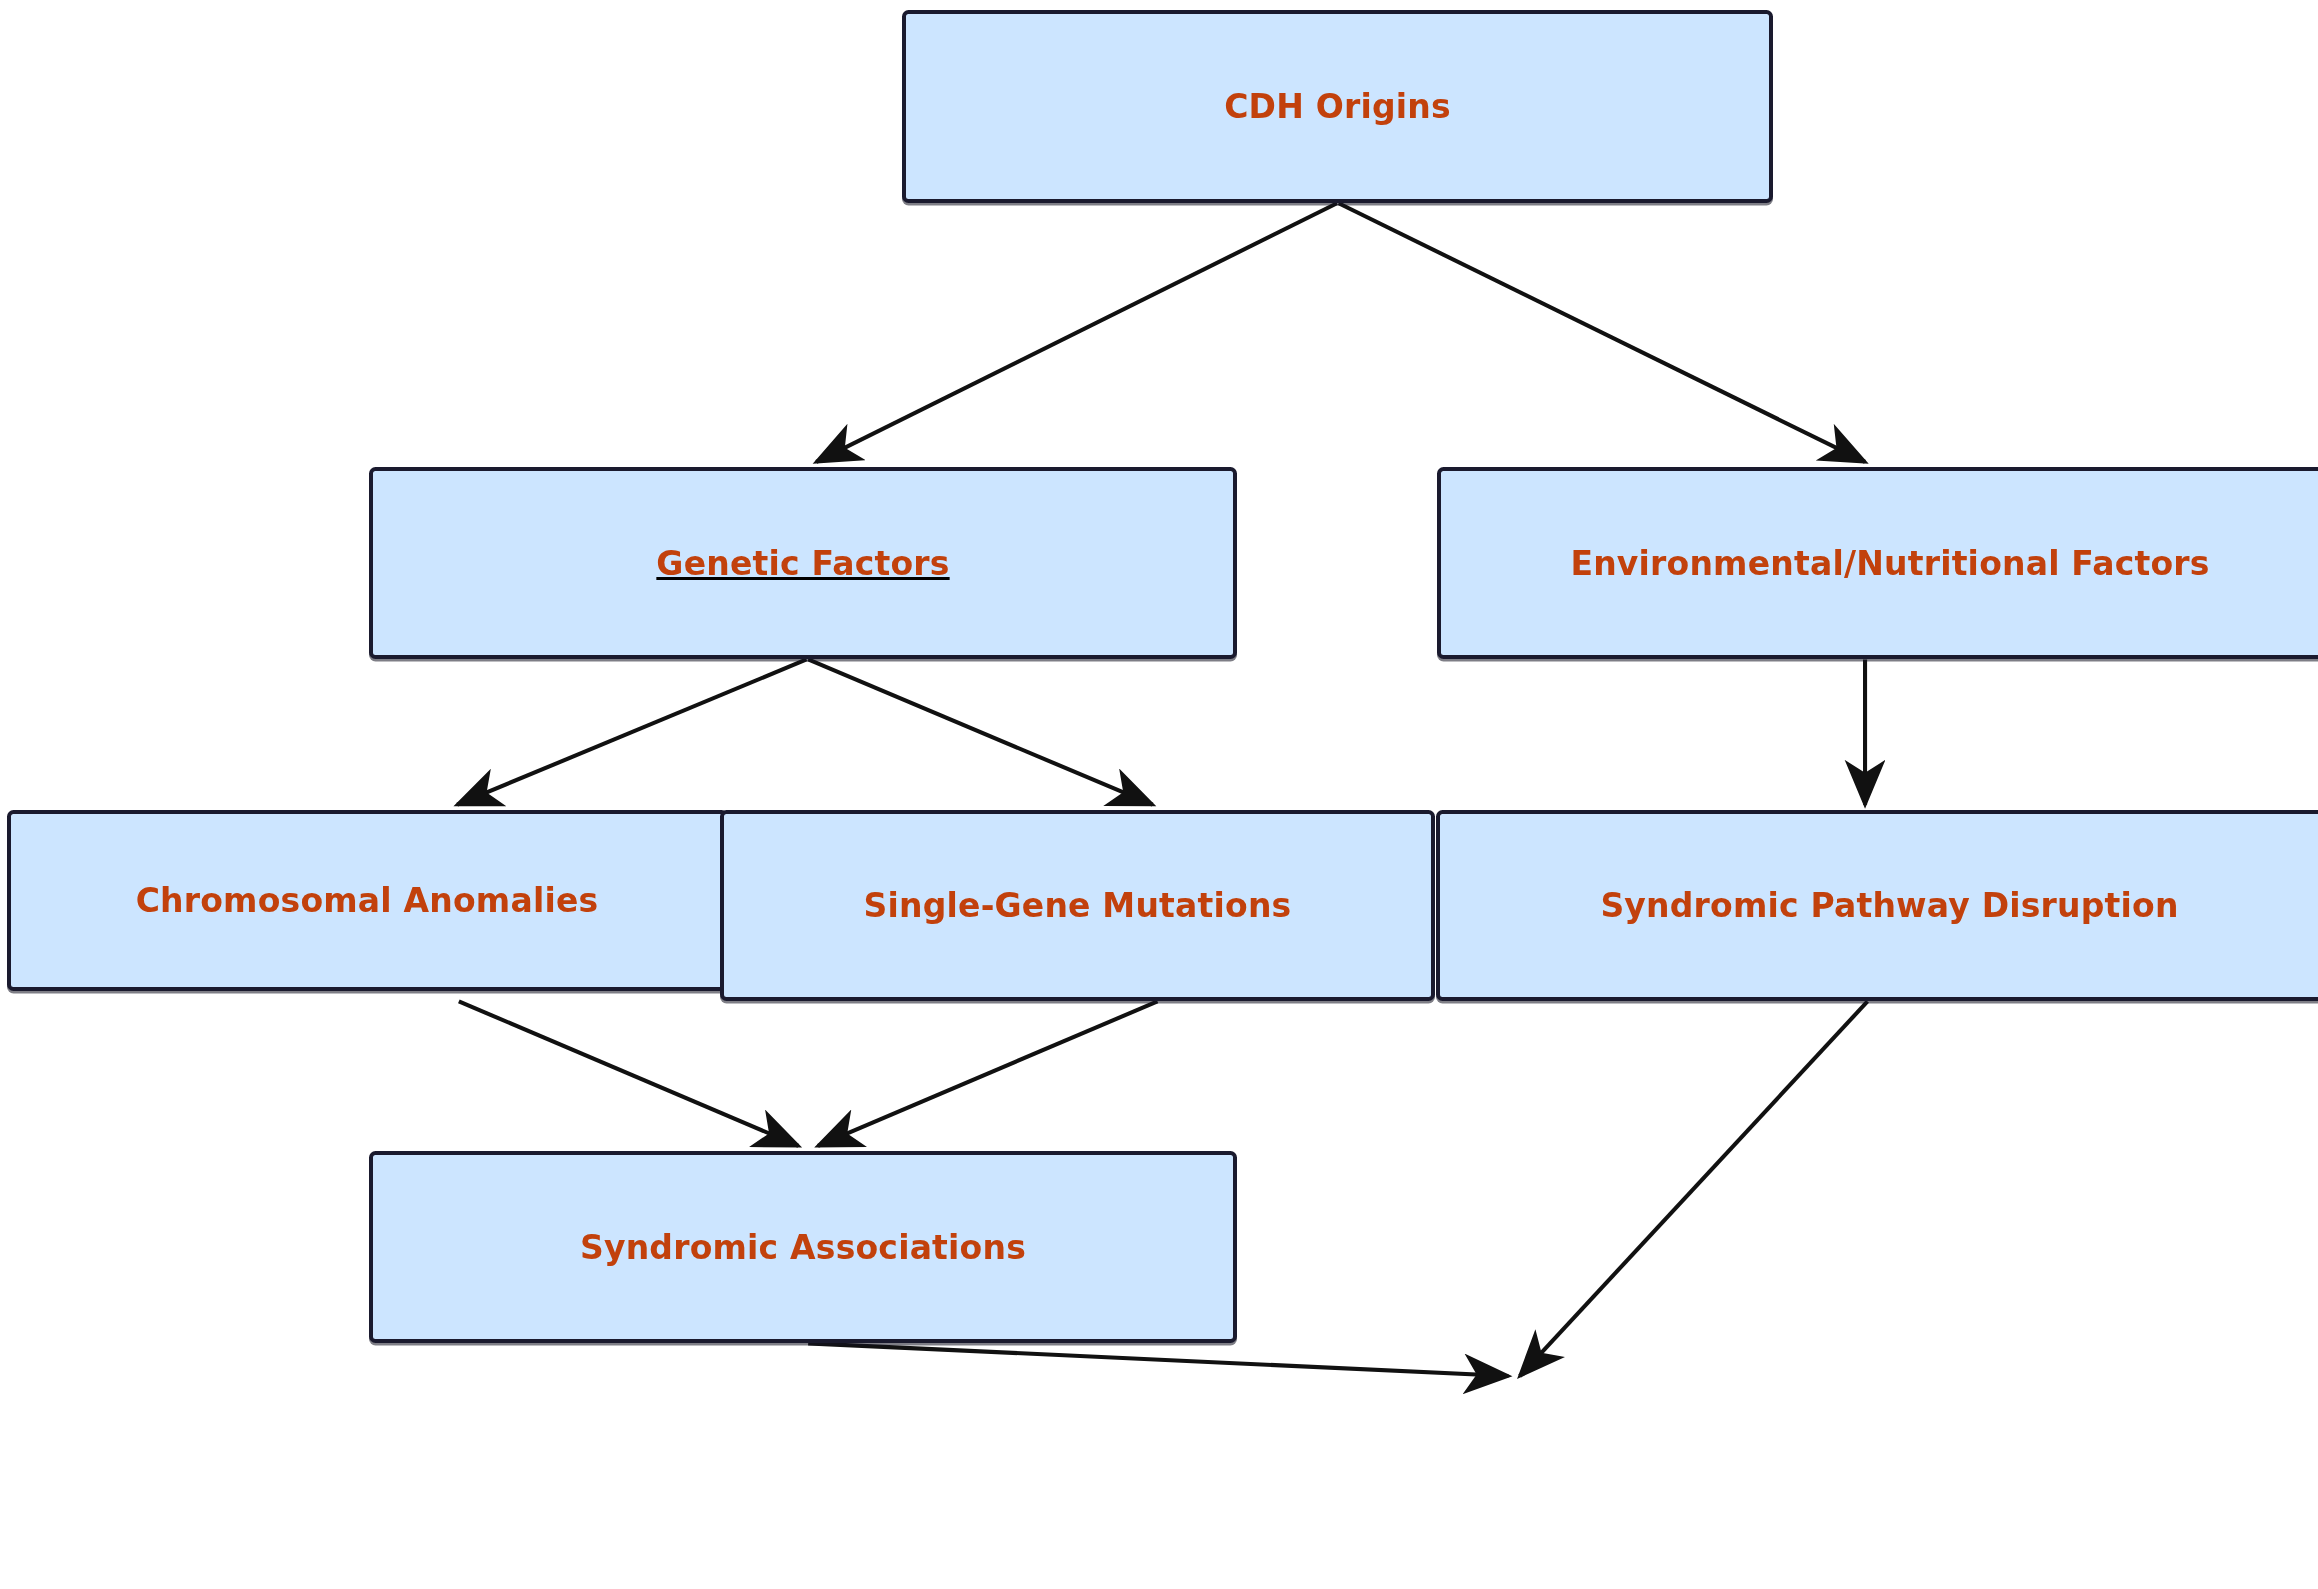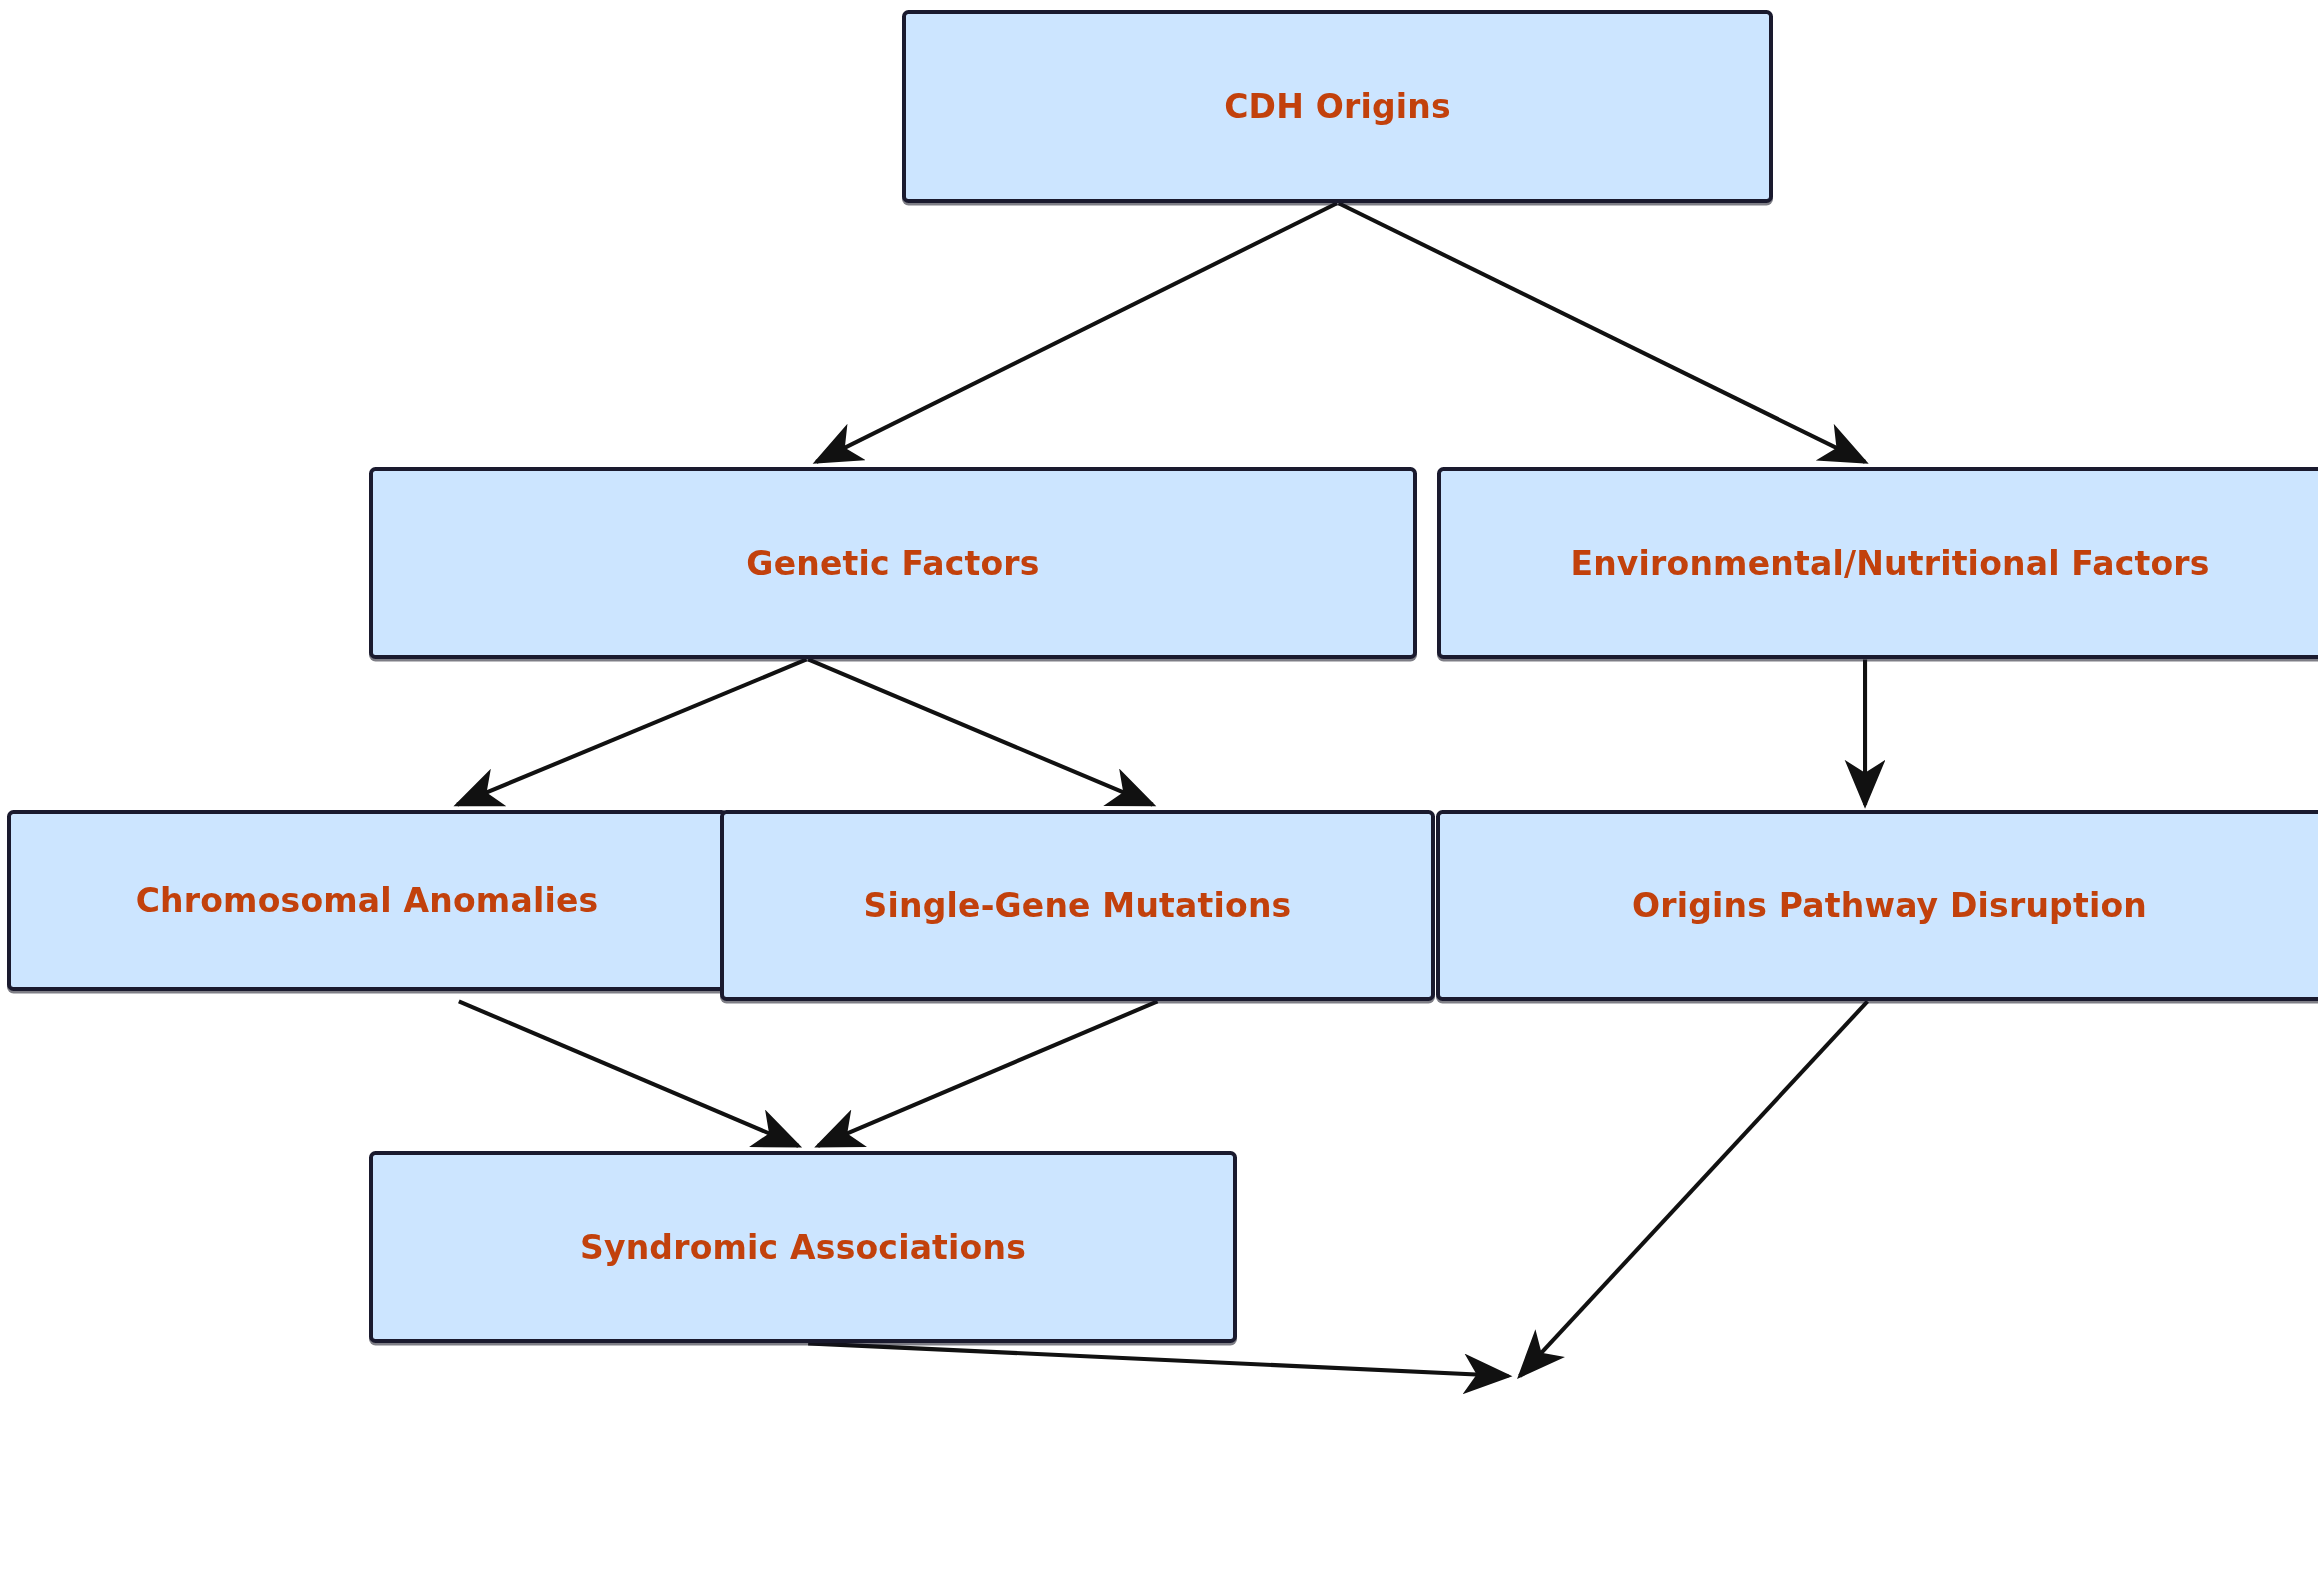--- a/index.html
+++ b/index.html
@@ -37,21 +37,21 @@
     font-family: "DejaVu Sans", "Liberation Sans", sans-serif;
     font-weight: bold;
     font-size: 33px;
     color: #c2410c;
     letter-spacing: 0.2px;
     text-align: center;
     white-space: nowrap;
   }
   
   #node-cdh_origins      { left: 902px; top:   9.8px; width: 871px; height: 193px; }
-  #node-genetic          { left:  369px; top:  467px; width: 1048px; height: 192px; }
+  #node-genetic          { left:  369px; top:  467px; width: 868px; height: 192px; text-decoration: underline; }
   #node-environmental    { left: 1437px; top:  467px; width: 906px; height: 192px; }
   #node-chromosomal      { left:    6.5px; top:  810px; width:  721px; height: 181px; }
   #node-single_gene      { left:  720px; top:  810px; width:  715px; height: 191px; }
   #node-retinoid         { left: 1436px; top:  810px; width: 907px; height: 191px; }
   #node-syndromic        { left:  369px; top: 1151px; width: 868px; height: 192px; }
   #node-therapeutic      { left: 1081px; top: 1380px; width: 869px; height: 192px; }
 </style>
 </head>
 <body>
 
@@ -97,21 +97,21 @@
 
   <div class="node" id="node-chromosomal">
     <span class="node-label">Chromosomal Anomalies</span>
   </div>
 
   <div class="node" id="node-single_gene">
     <span class="node-label">Single-Gene Mutations</span>
   </div>
 
   <div class="node" id="node-retinoid">
-    <span class="node-label">Origins Pathway Disruption</span>
+    <span class="node-label">Syndromic Pathway Disruption</span>
   </div>
 
   <div class="node" id="node-syndromic">
     <span class="node-label">Syndromic Associations</span>
   </div>
 
 
 </div>
 
 

